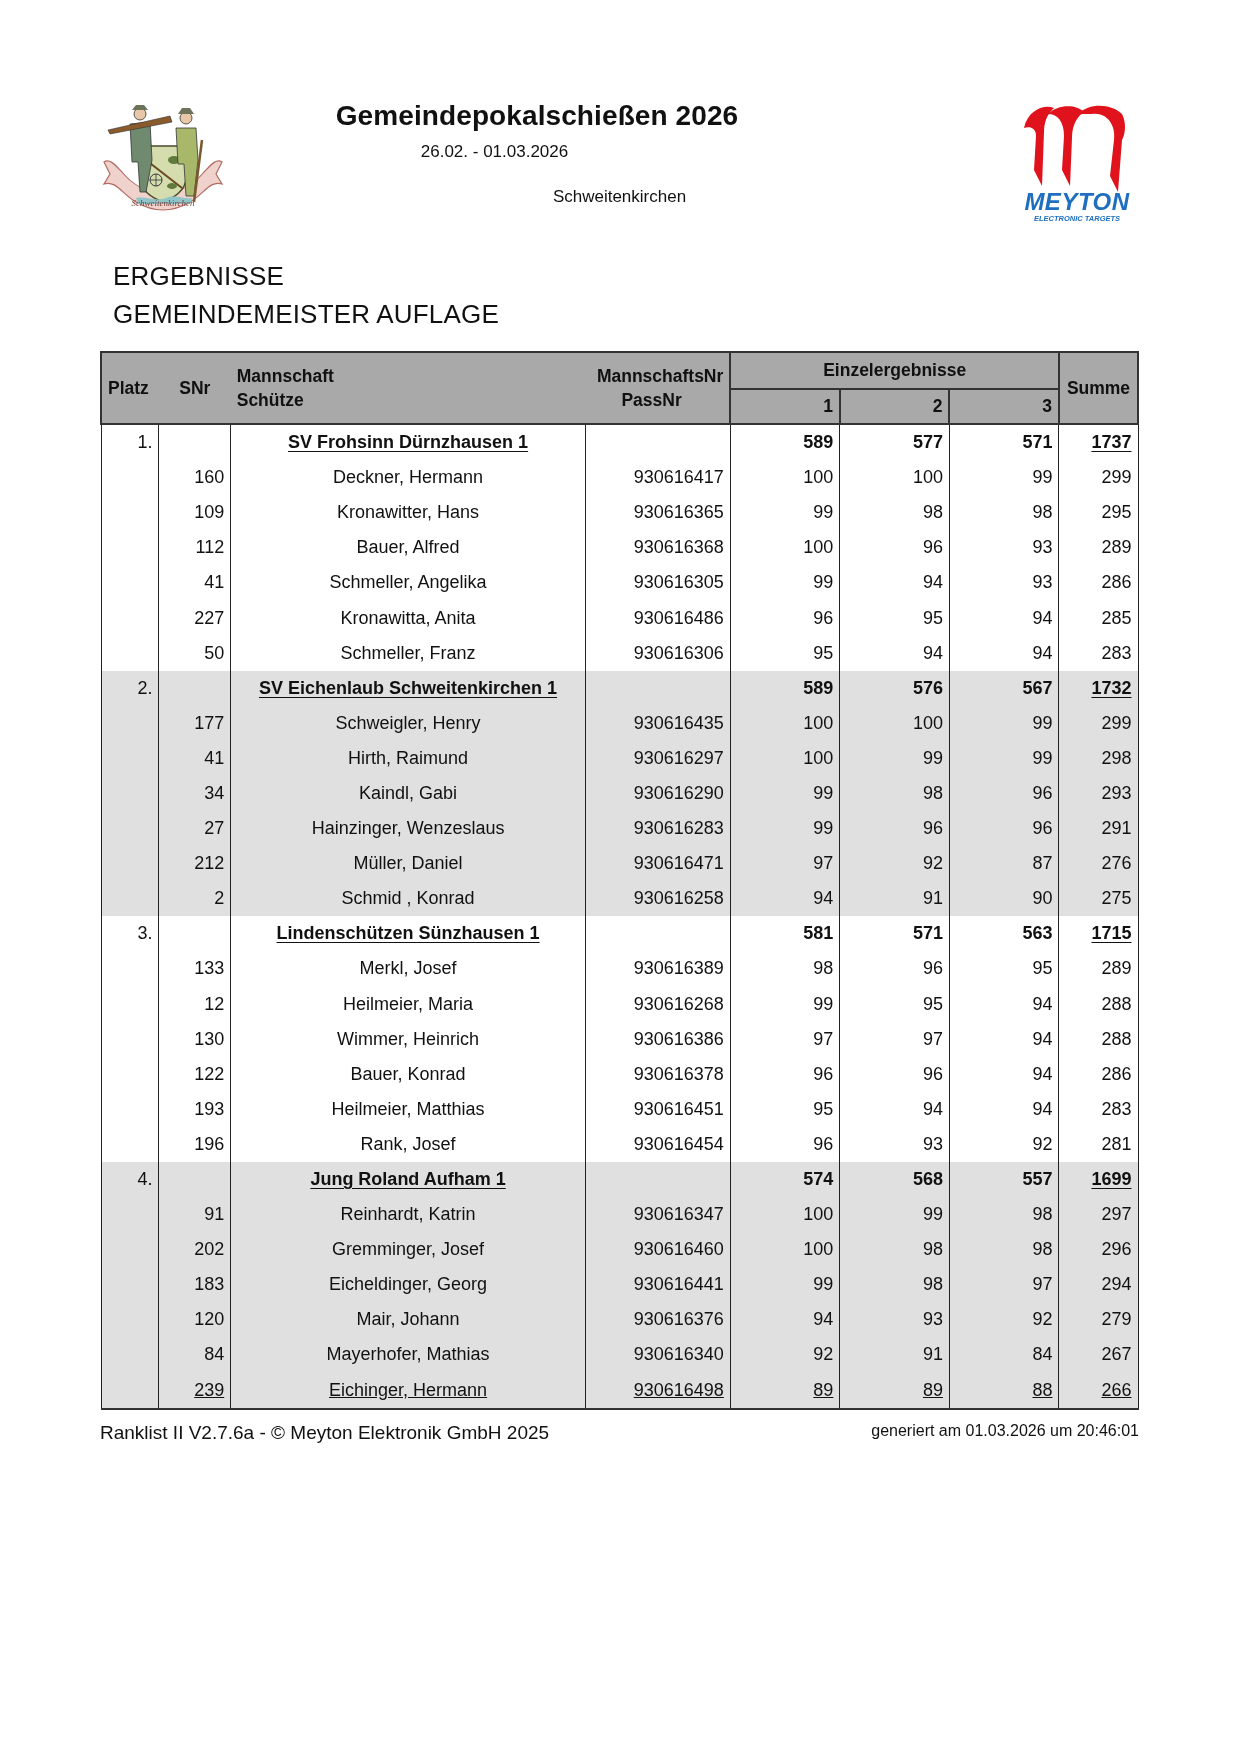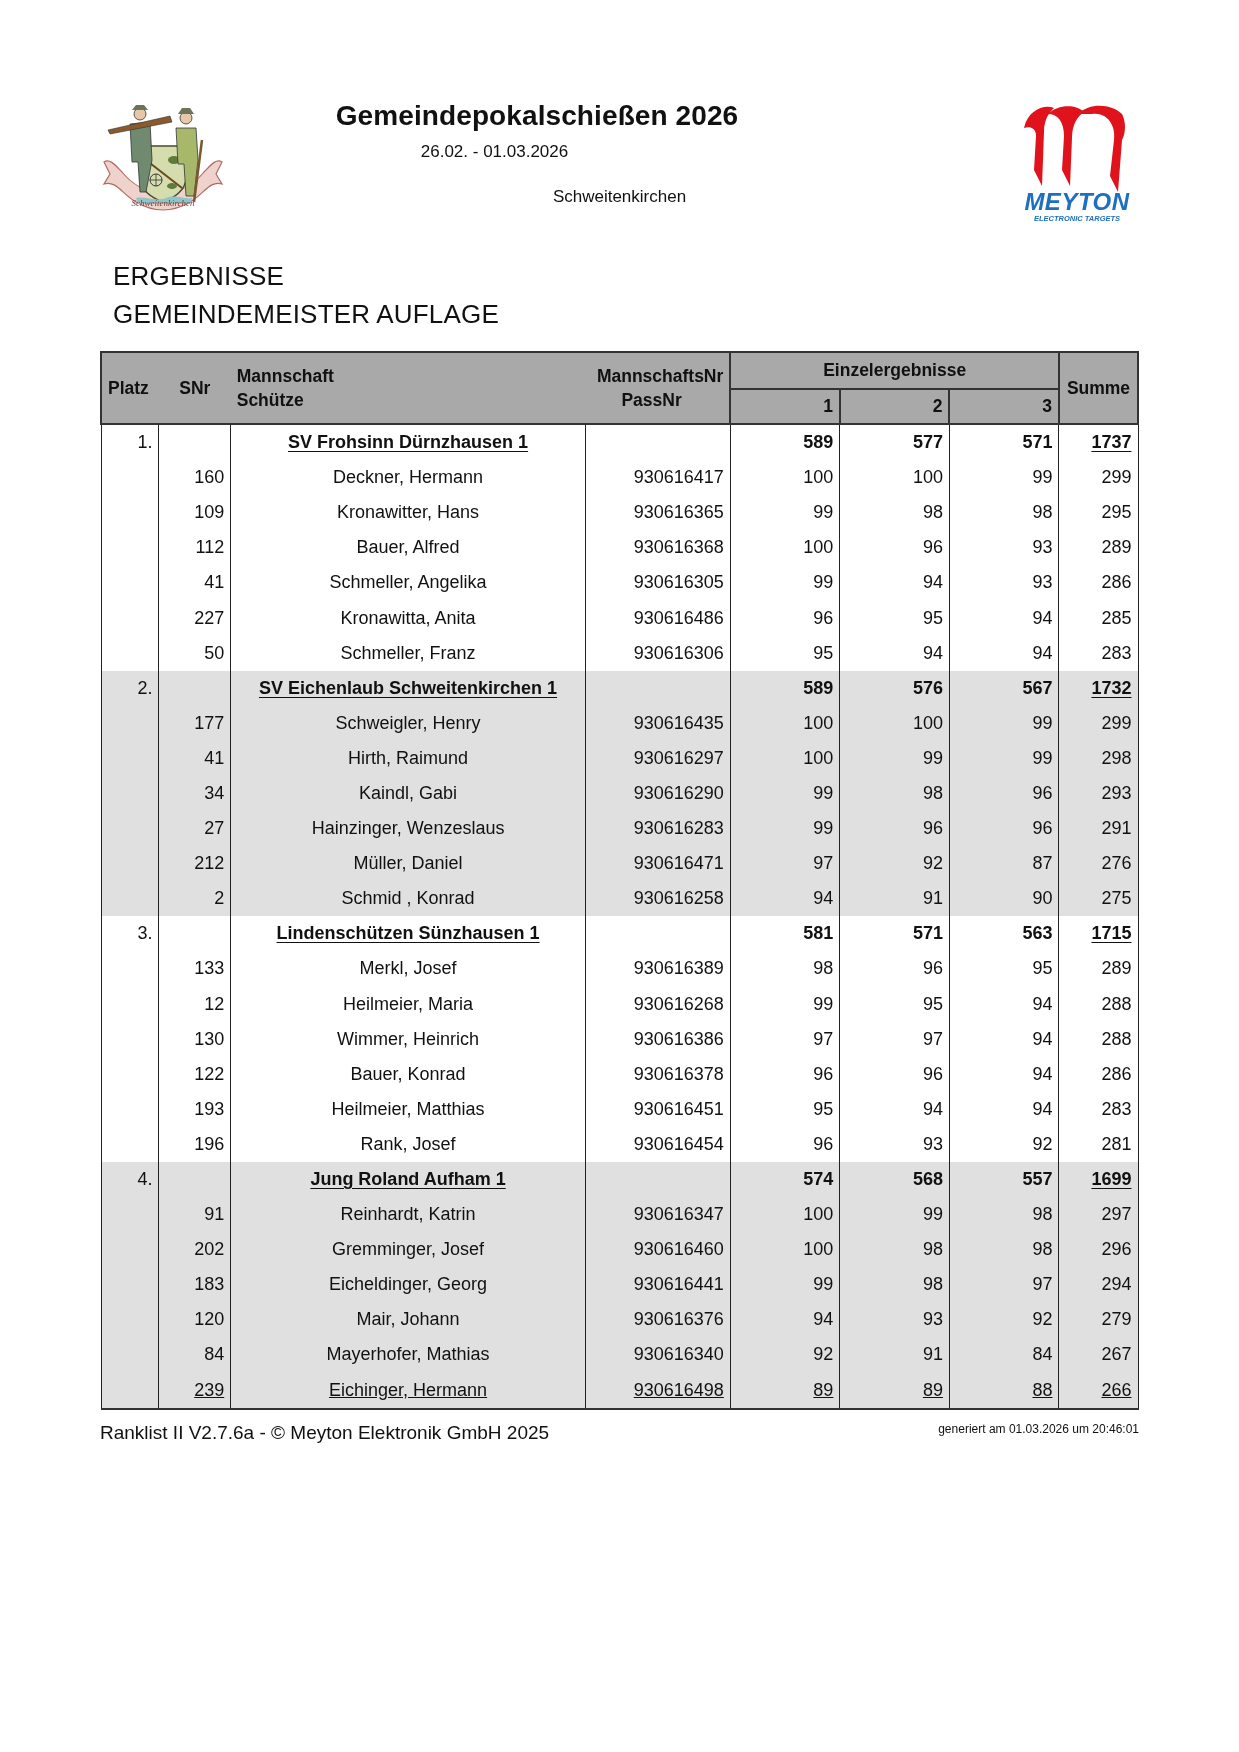--- a/index.html
+++ b/index.html
@@ -21,21 +21,21 @@
   table.results td.c-nr, table.results td.c-num { text-align: right; }
   table.results tr.shade td { background: #e0e0e0; }
   table.results tr.team td { font-weight: bold; }
   table.results tr.team td.c-platz { font-weight: normal; }
   table.results tr.team td.c-name span, table.results tr.team td.c-sum span { text-decoration: underline; text-underline-offset: 3px; }
   table.results tr.last td { border-bottom: 2px solid #333; text-decoration: underline; }
   .hdr-left { text-align: left; line-height: 24px; }
   .hdr-center { text-align: center; }
   .hdr-right { text-align: right; }
   .footer-left { position: absolute; left: 100px; top: 1422px; font-size: 19px; }
-  .footer-right { position: absolute; right: 100px; top: 1422px; font-size: 12px; }
+  .footer-right { position: absolute; right: 100px; top: 1422px; font-size: 16px; }
 </style>
 </head>
 <body>
 
 <div class="logo-left">
   <svg width="126" height="116" viewBox="0 0 126 116">
 
     <path d="M4 62 C10 58 16 66 22 72 C30 82 44 92 63 94 C82 92 96 82 104 72 C110 66 116 58 122 62 L116 74 L122 84 C110 80 104 94 90 102 C80 108 70 110 63 110 C56 110 46 108 36 102 C22 94 16 80 4 84 L10 74 Z" fill="#f0d2cc" stroke="#b06b62" stroke-width="1.2"></path>
 
     <path d="M40 46 L86 46 L86 78 C86 90 74 98 63 102 C52 98 40 90 40 78 Z" fill="#d5dcae" stroke="#4a4a2a" stroke-width="1.5"></path>

